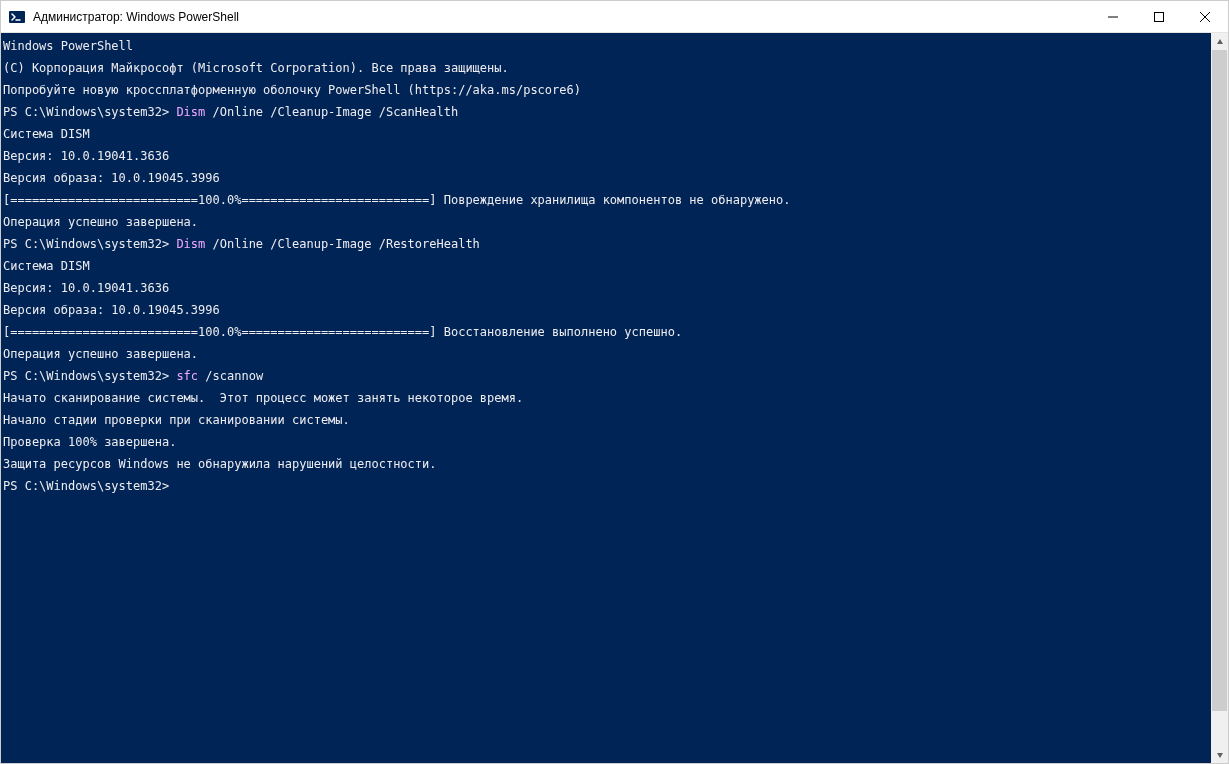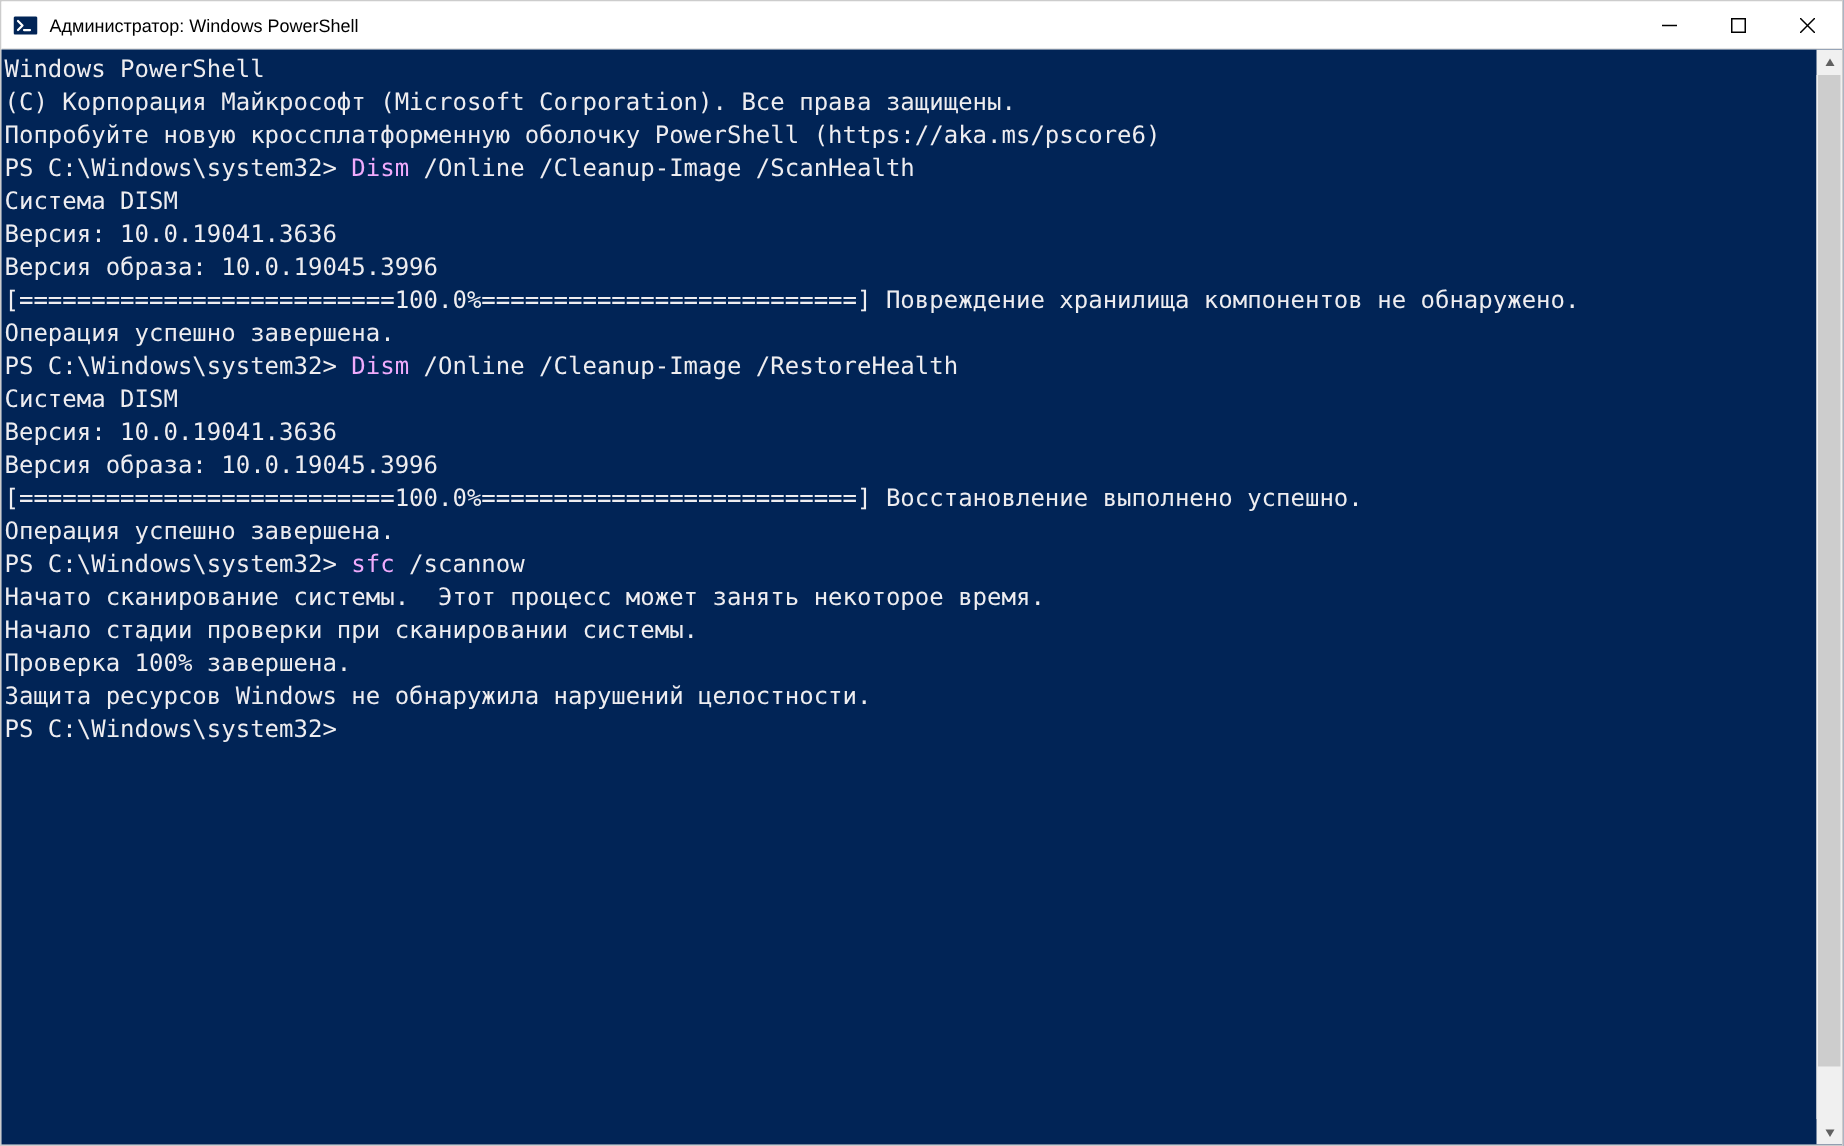--- a/index.html
+++ b/index.html
@@ -75,21 +75,21 @@
     .terminal-area {
       flex: 1;
       display: flex;
       background: #012456;
       overflow: hidden;
     }
     .terminal {
       flex: 1;
       padding: 2px 2px;
       font-family: Consolas, "Lucida Console", monospace;
-      font-size: 16px;
+      font-size: 12px;
       line-height: 22px;
       color: #eeedf0;
       white-space: pre;
       overflow: hidden;
     }
     .scrollbar {
       width: 17px;
       background: #f0f0f0;
       display: flex;
       flex-direction: column;

